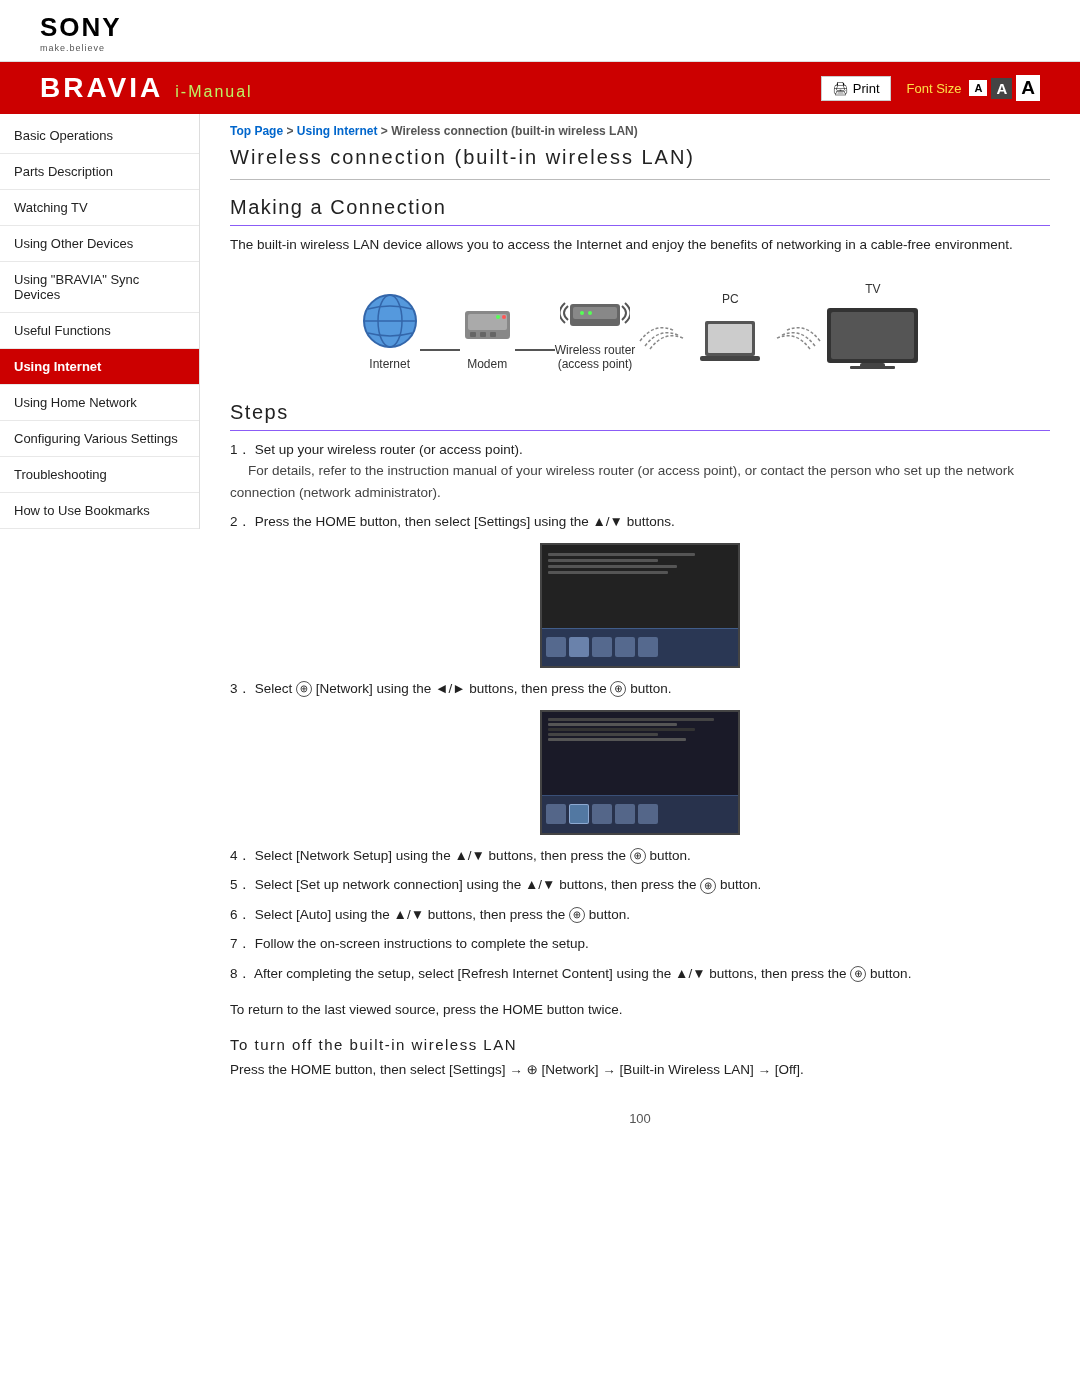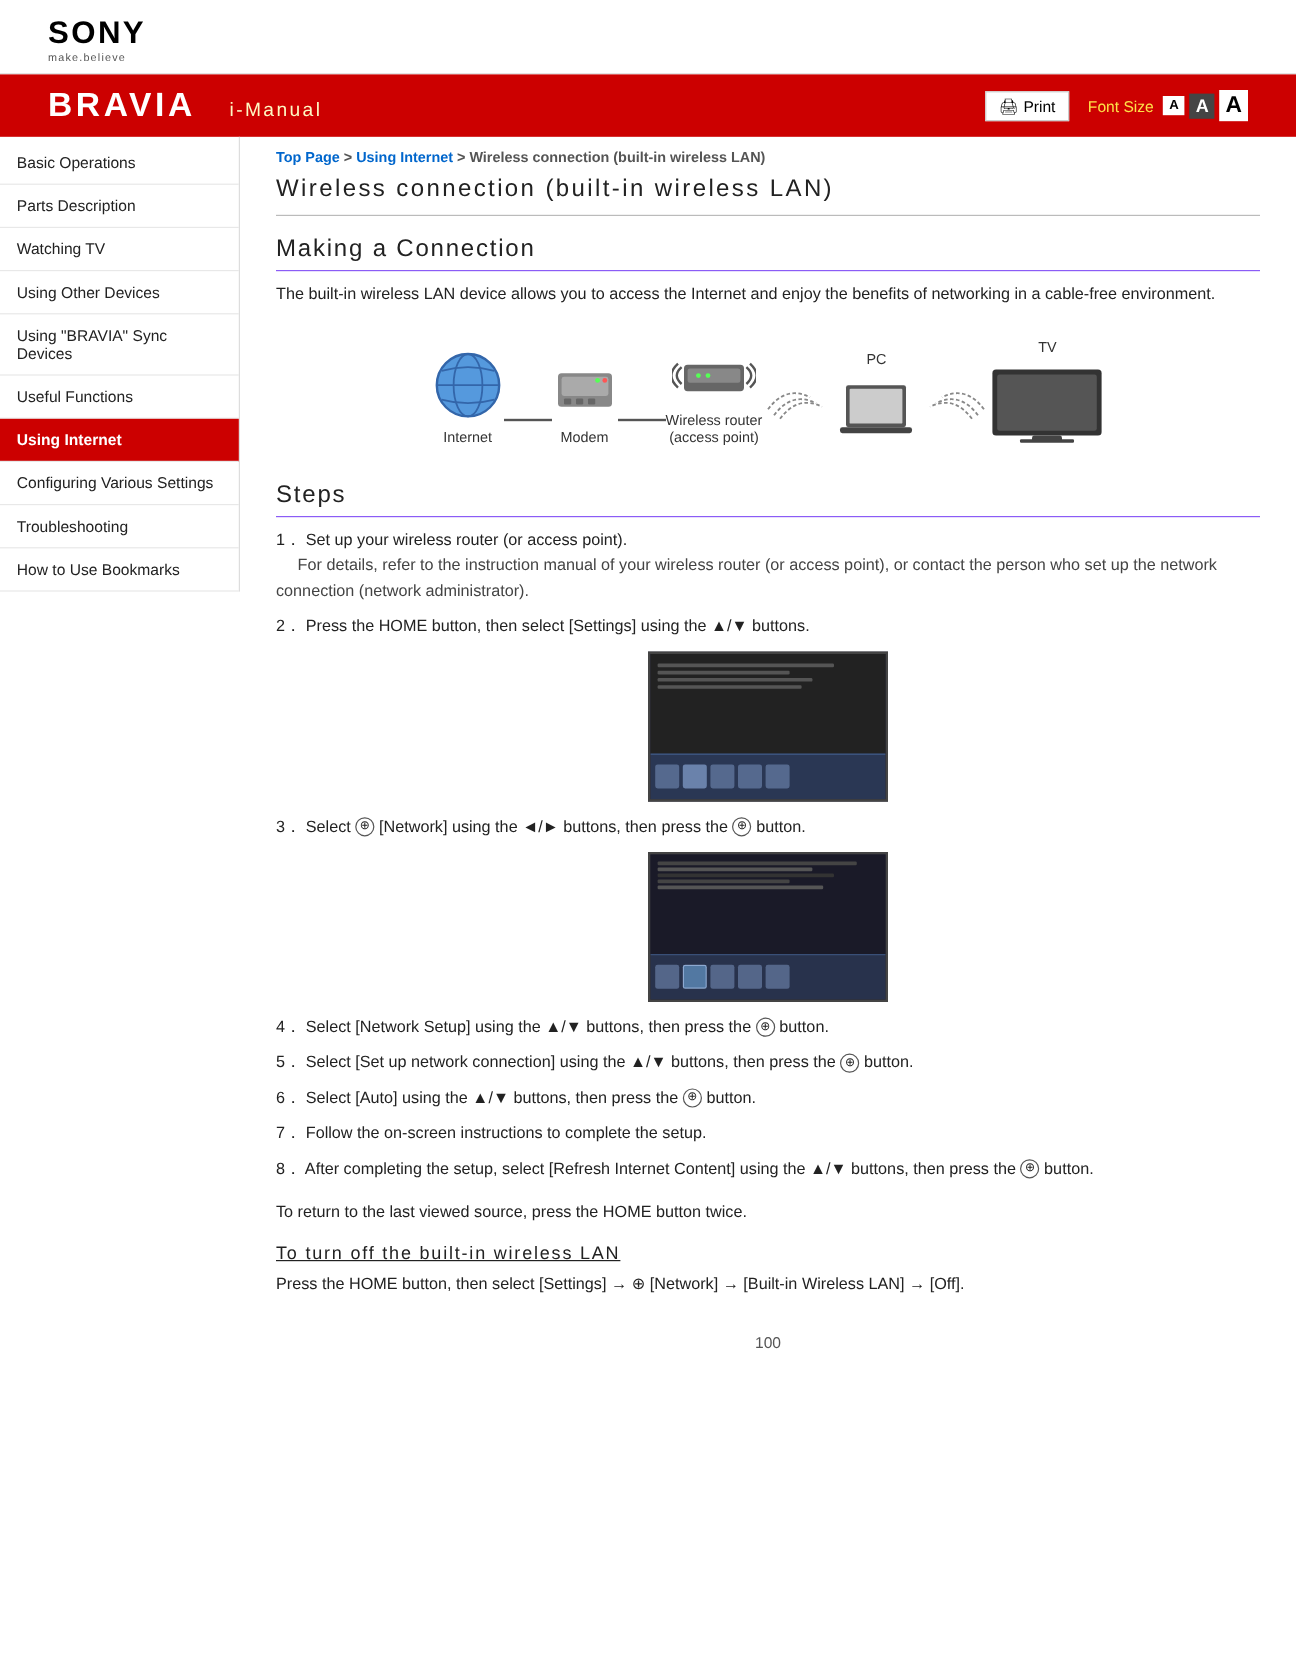--- a/index.html
+++ b/index.html
@@ -41,32 +41,32 @@
       background: #c00;
       height: 52px;
       display: flex;
       align-items: center;
       padding: 0 40px;
       justify-content: space-between;
     }
     .bravia-title {
       display: flex;
       align-items: baseline;
-      gap: 28px;
+      gap: 12px;
     }
     .bravia-text {
       font-size: 28px;
       font-weight: 900;
       color: #fff;
       letter-spacing: 3px;
       font-family: Arial Black, Arial, sans-serif;
     }
     .imanual-text {
       font-size: 16px;
-      color: #fef9c3;
+      color: #bef264;
       letter-spacing: 2px;
     }
     .header-controls {
       display: flex;
       align-items: center;
       gap: 8px;
     }
     .print-btn {
       background: #fff;
       border: 1px solid #ccc;
@@ -232,21 +232,20 @@
       position: relative;
       overflow: hidden;
     }
 
     
     .turn-off-title {
       font-size: 15px;
       letter-spacing: 1.5px;
       font-weight: normal;
       margin: 14px 0 6px 0;
-      text-decoration: underline;
     }
 
     
     .page-number {
       text-align: center;
       font-size: 13px;
       color: #555;
       margin-top: 20px;
       padding-top: 10px;
     }
@@ -283,20 +282,21 @@
 <div class="layout">
 
   <div class="sidebar">
     <div class="sidebar-item">Basic Operations</div>
     <div class="sidebar-item">Parts Description</div>
     <div class="sidebar-item">Watching TV</div>
     <div class="sidebar-item">Using Other Devices</div>
     <div class="sidebar-item">Using "BRAVIA" Sync Devices</div>
     <div class="sidebar-item">Useful Functions</div>
     <div class="sidebar-item active">Using Internet</div>
+    <div class="sidebar-item">Using Home Network</div>
     <div class="sidebar-item">Configuring Various Settings</div>
     <div class="sidebar-item">Troubleshooting</div>
     <div class="sidebar-item">How to Use Bookmarks</div>
   </div>
 
   <div class="main-content">
 
     <div class="breadcrumb">
       <a href="#">Top Page</a>
       <span> &gt; </span>

